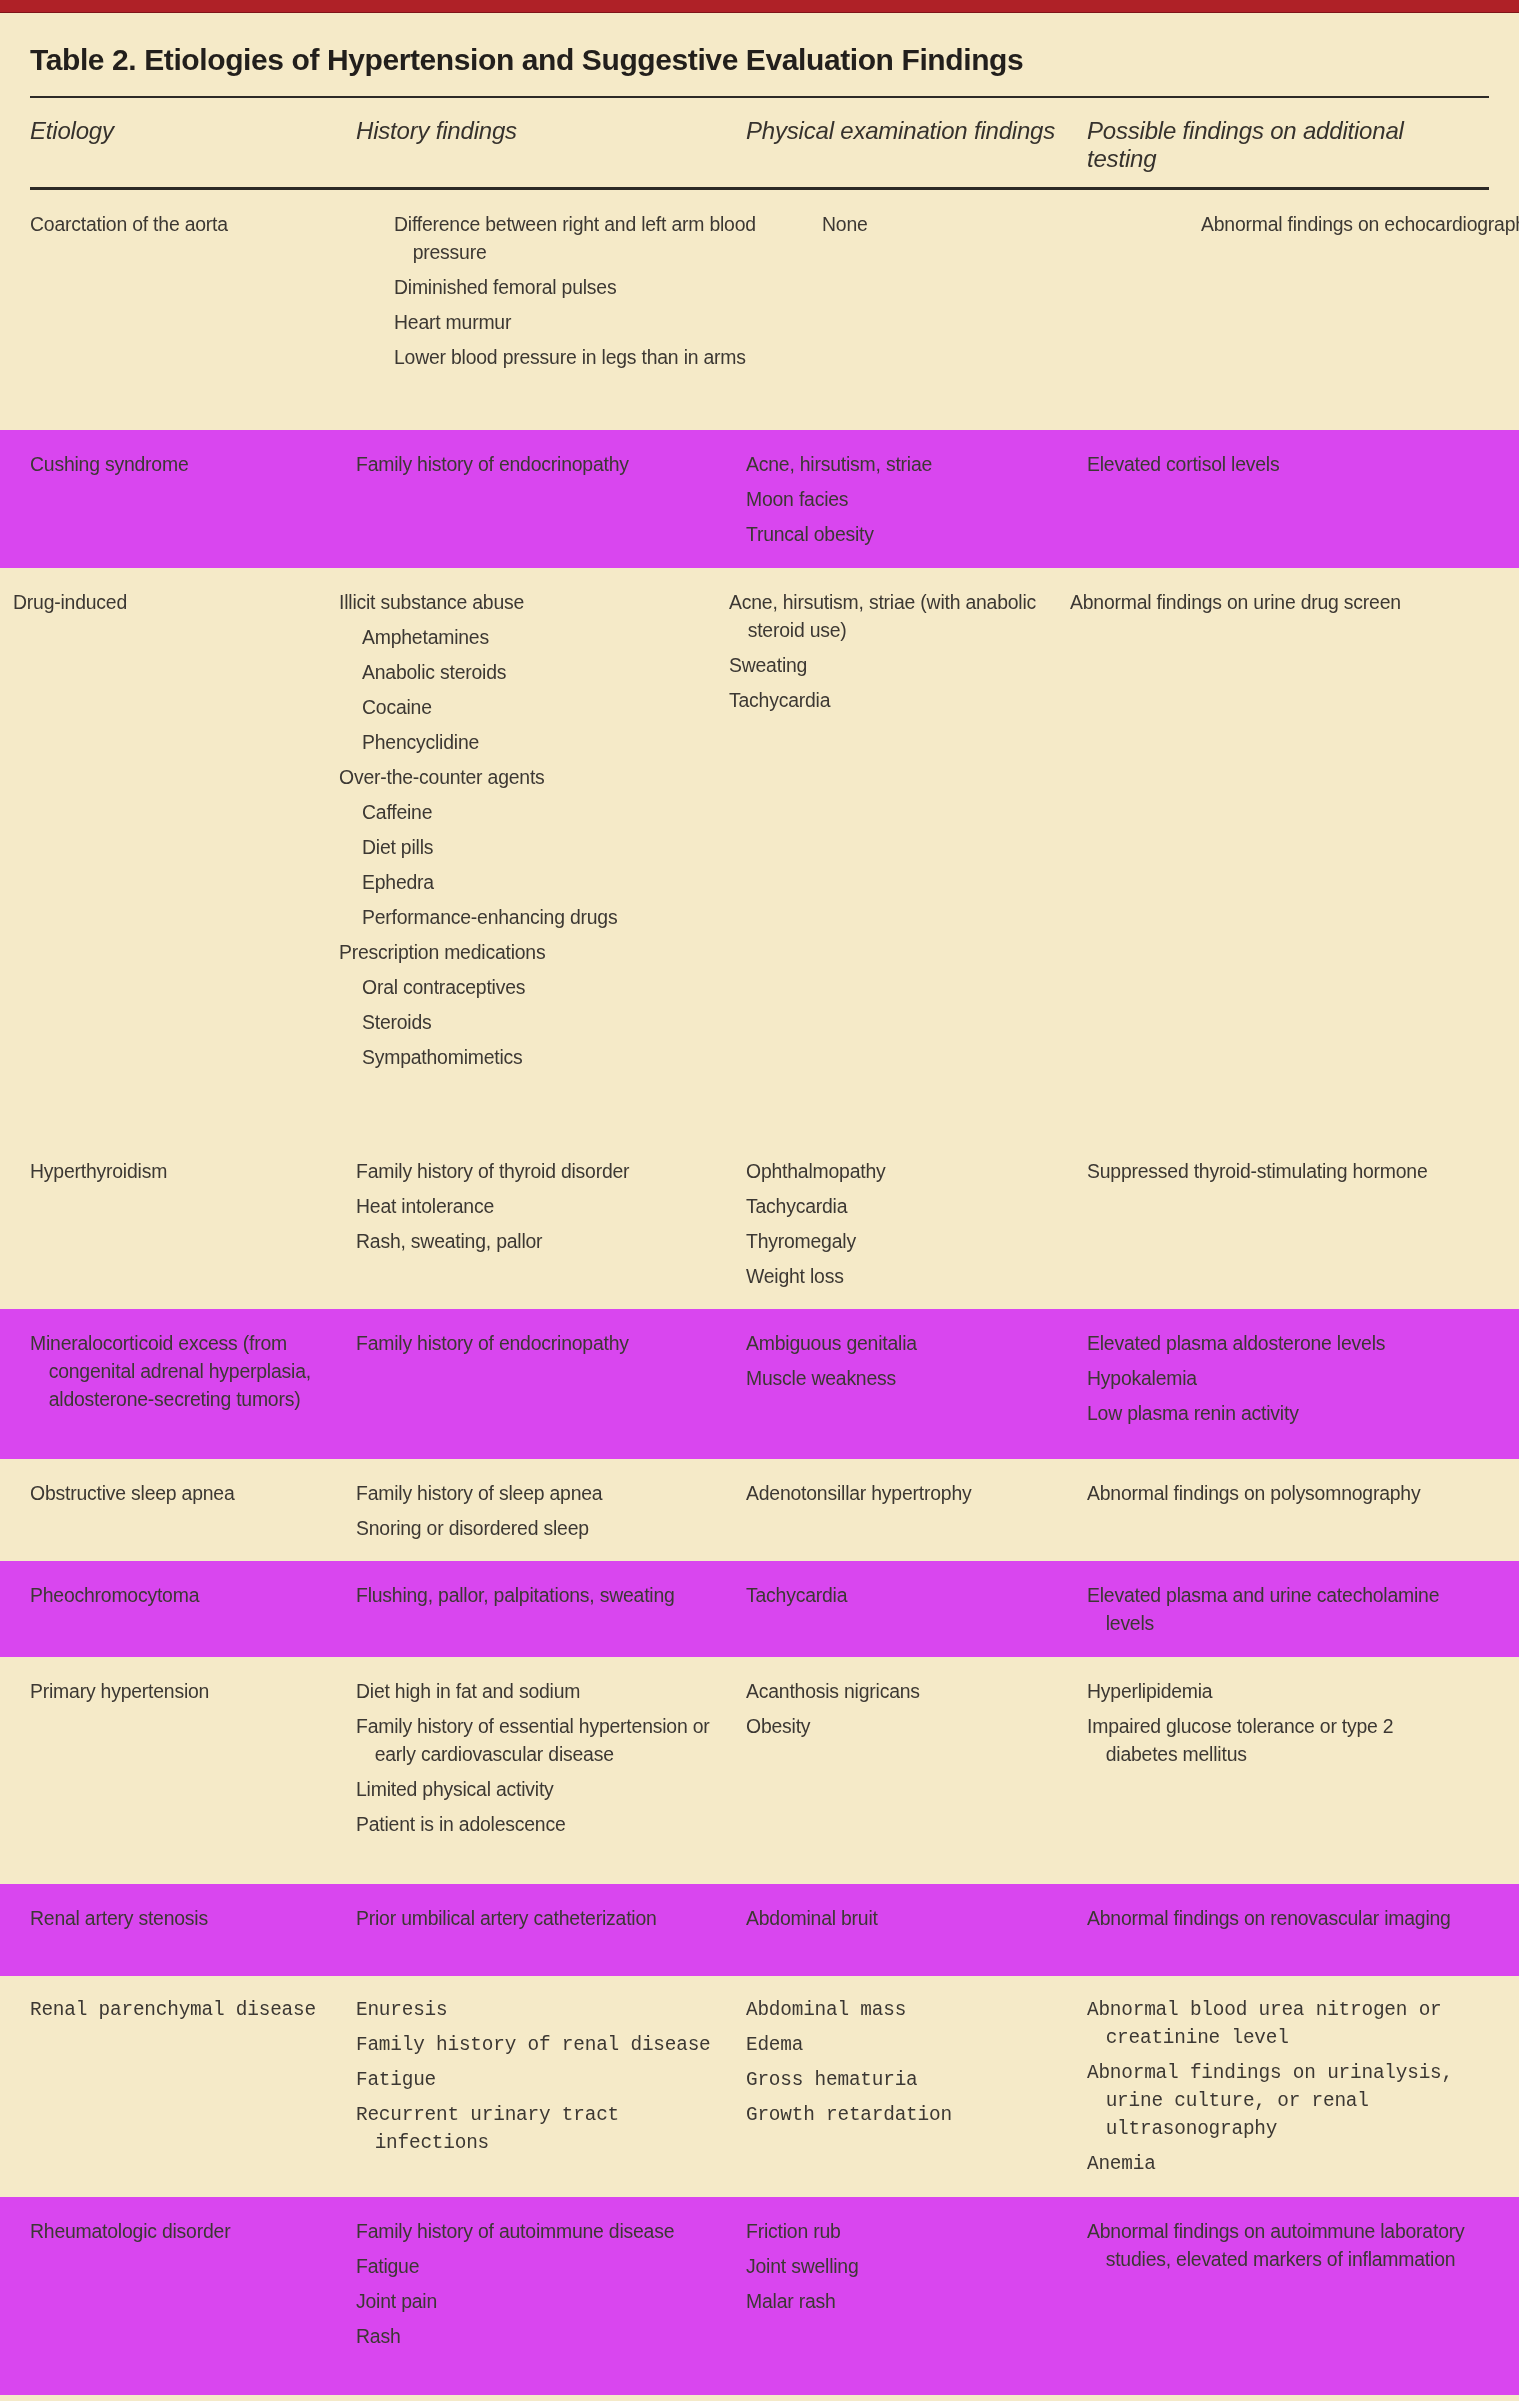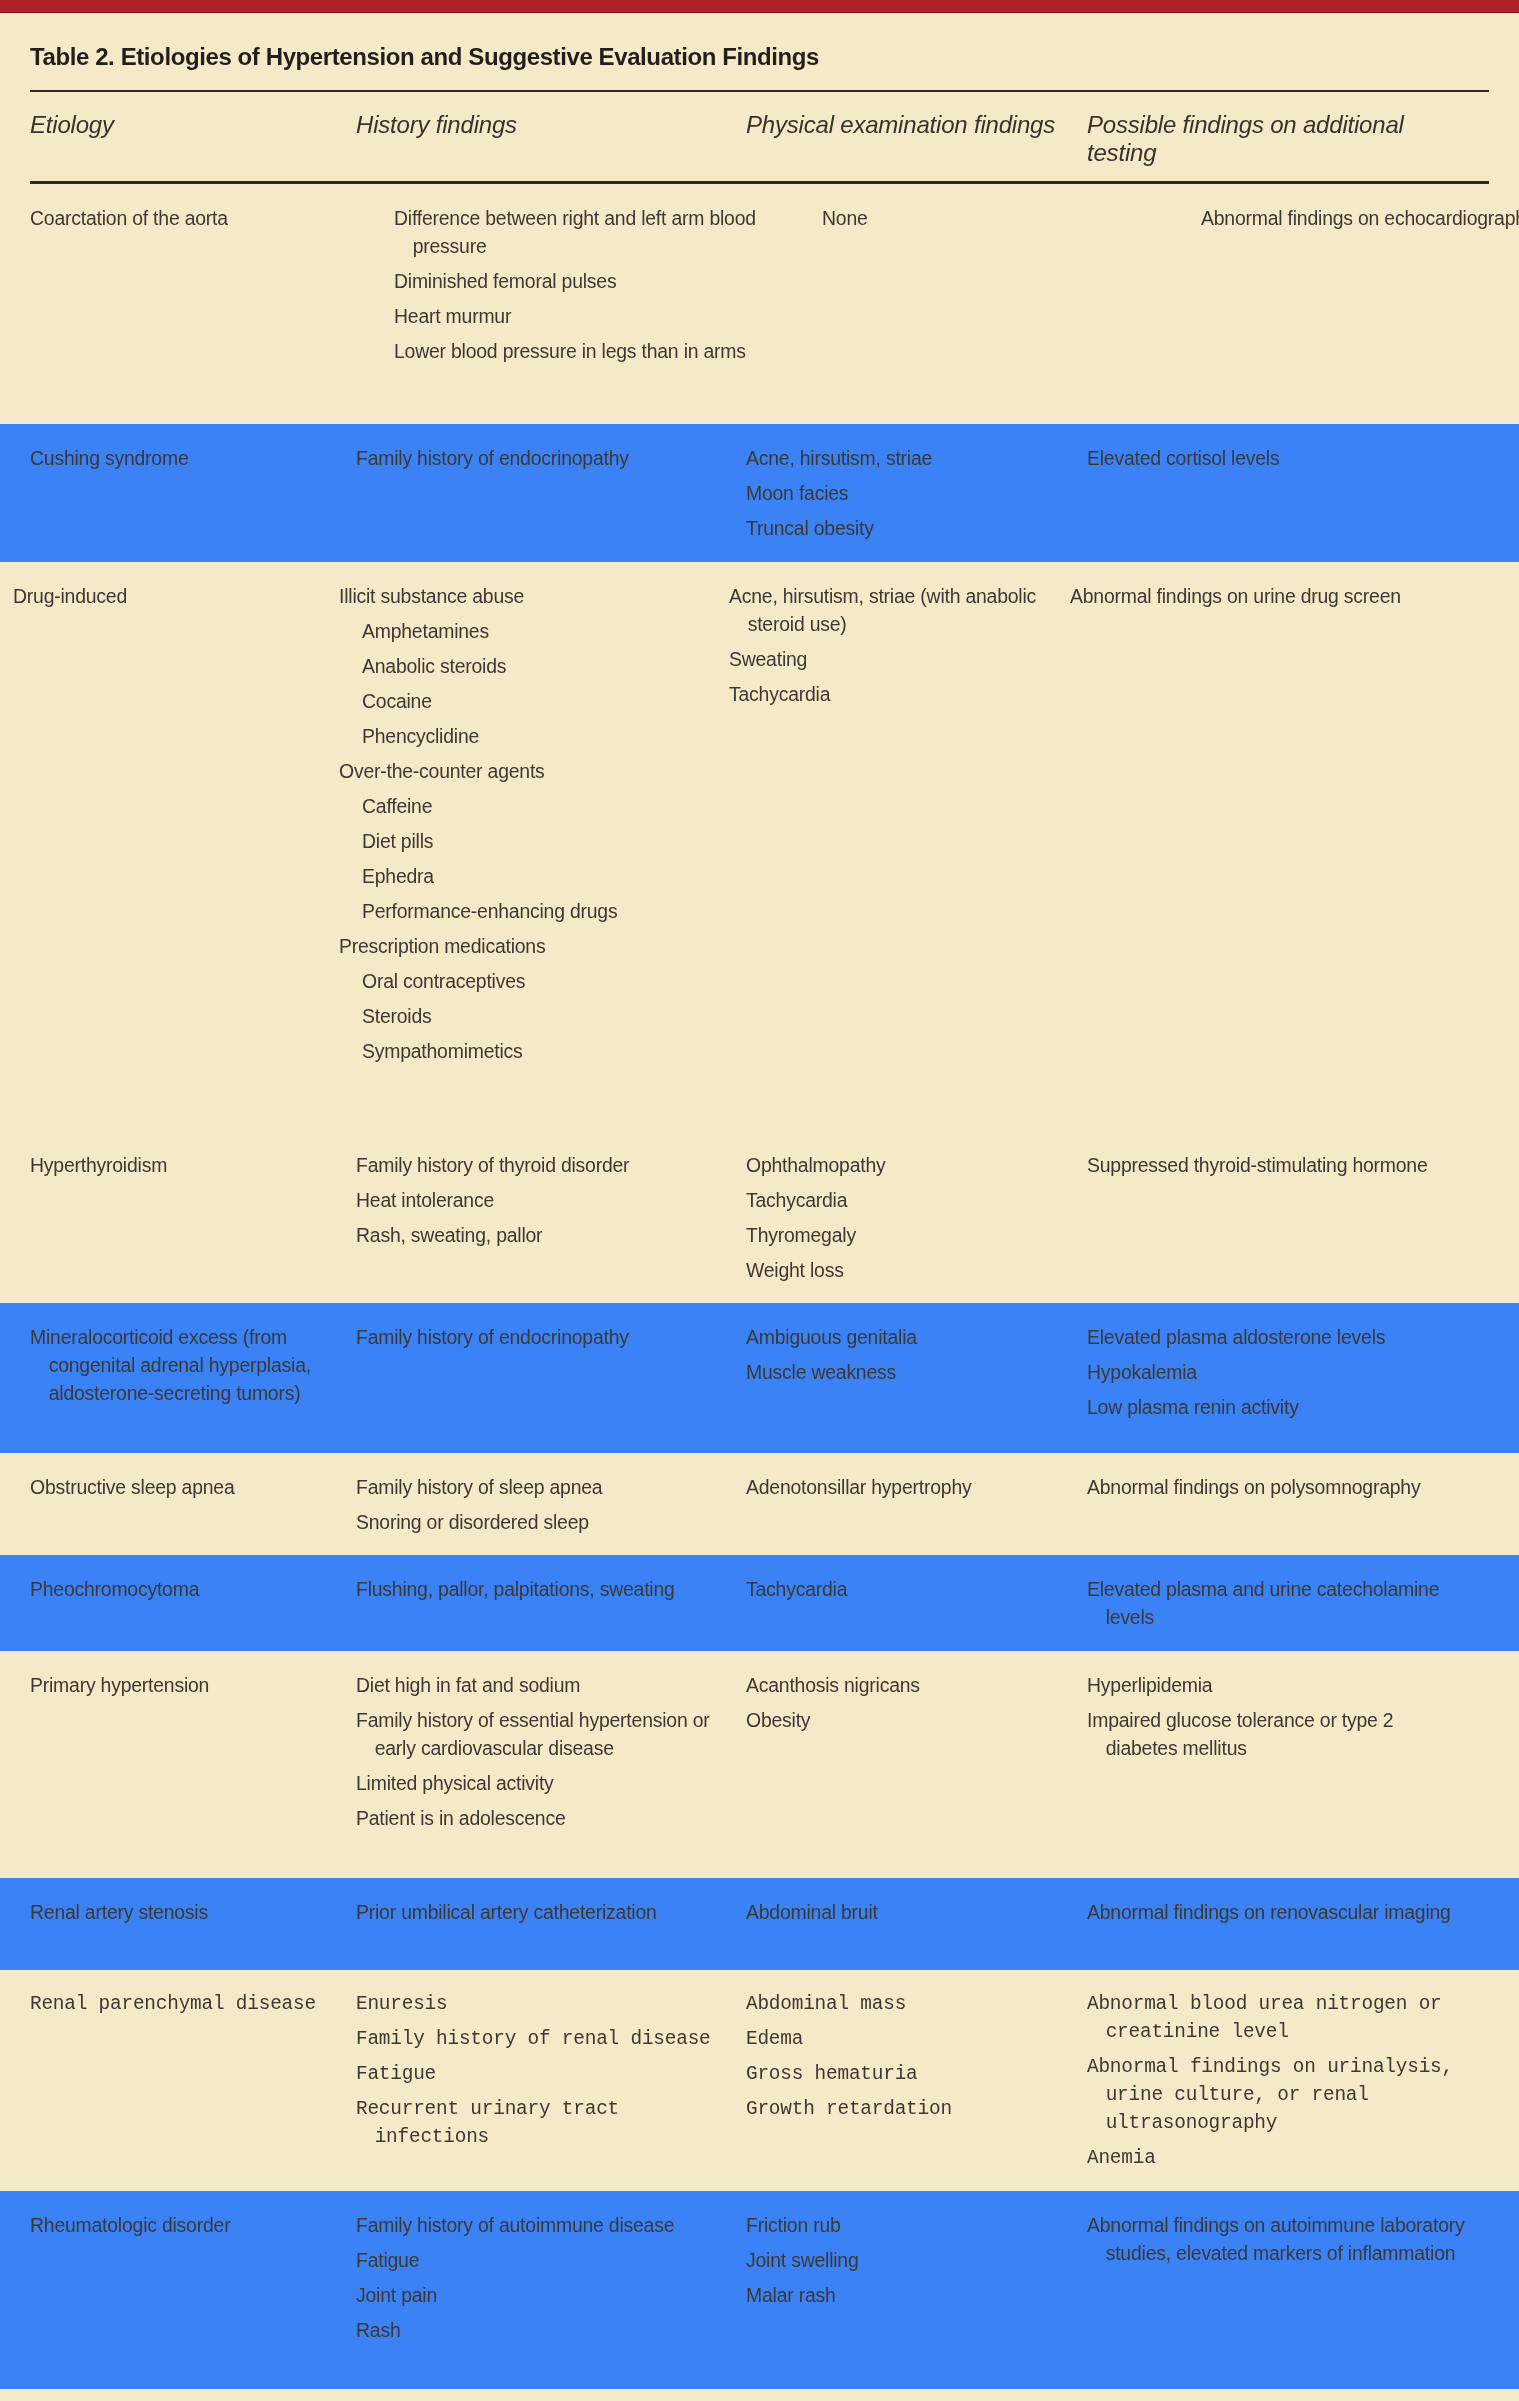--- a/index.html
+++ b/index.html
@@ -13,21 +13,21 @@
   .page{
     width:1519px;
     background:var(--cream);
     font-family:"Liberation Sans","DejaVu Sans",sans-serif;
     color:var(--ink);
     letter-spacing:-0.2px;
   }
   .top-bar{height:12.4px;background:var(--red);border-bottom:1.6px solid #7E1419;}
   .title{
     padding:30px 30px 0 30px;
-    font-size:24px;
+    font-size:30px;
     font-weight:bold;
     color:var(--dark);
     letter-spacing:-0.4px;
   }
   .rule{height:2.3px;background:var(--rule);margin:0 30px;}
   .rule-top{margin-top:18.7px;}
   .rule-header{height:3.1px;}
   .grid4{
     display:grid;
     grid-template-columns:326px 390px 341px 404px;
@@ -39,21 +39,21 @@
     font-style:italic;
     font-size:24px;
     color:#36322D;
     padding:18.7px 23px 14px 0;
   }
   .trow{
     padding-top:20px;
     padding-bottom:12.4px;
   }
   .trow.cream{background:var(--cream);}
-  .trow.white{background:#3b82f6;}
+  .trow.white{background:#d946ef;}
   .cell{padding-right:23px;}
   .item{
     font-size:19.4px;
     line-height:28px;
     margin-bottom:7px;
     padding-left:18.7px;
     text-indent:-18.7px;
   }
   .item.ind1{margin-left:23px;}
   .footer-area{padding-top:26.4px;}

